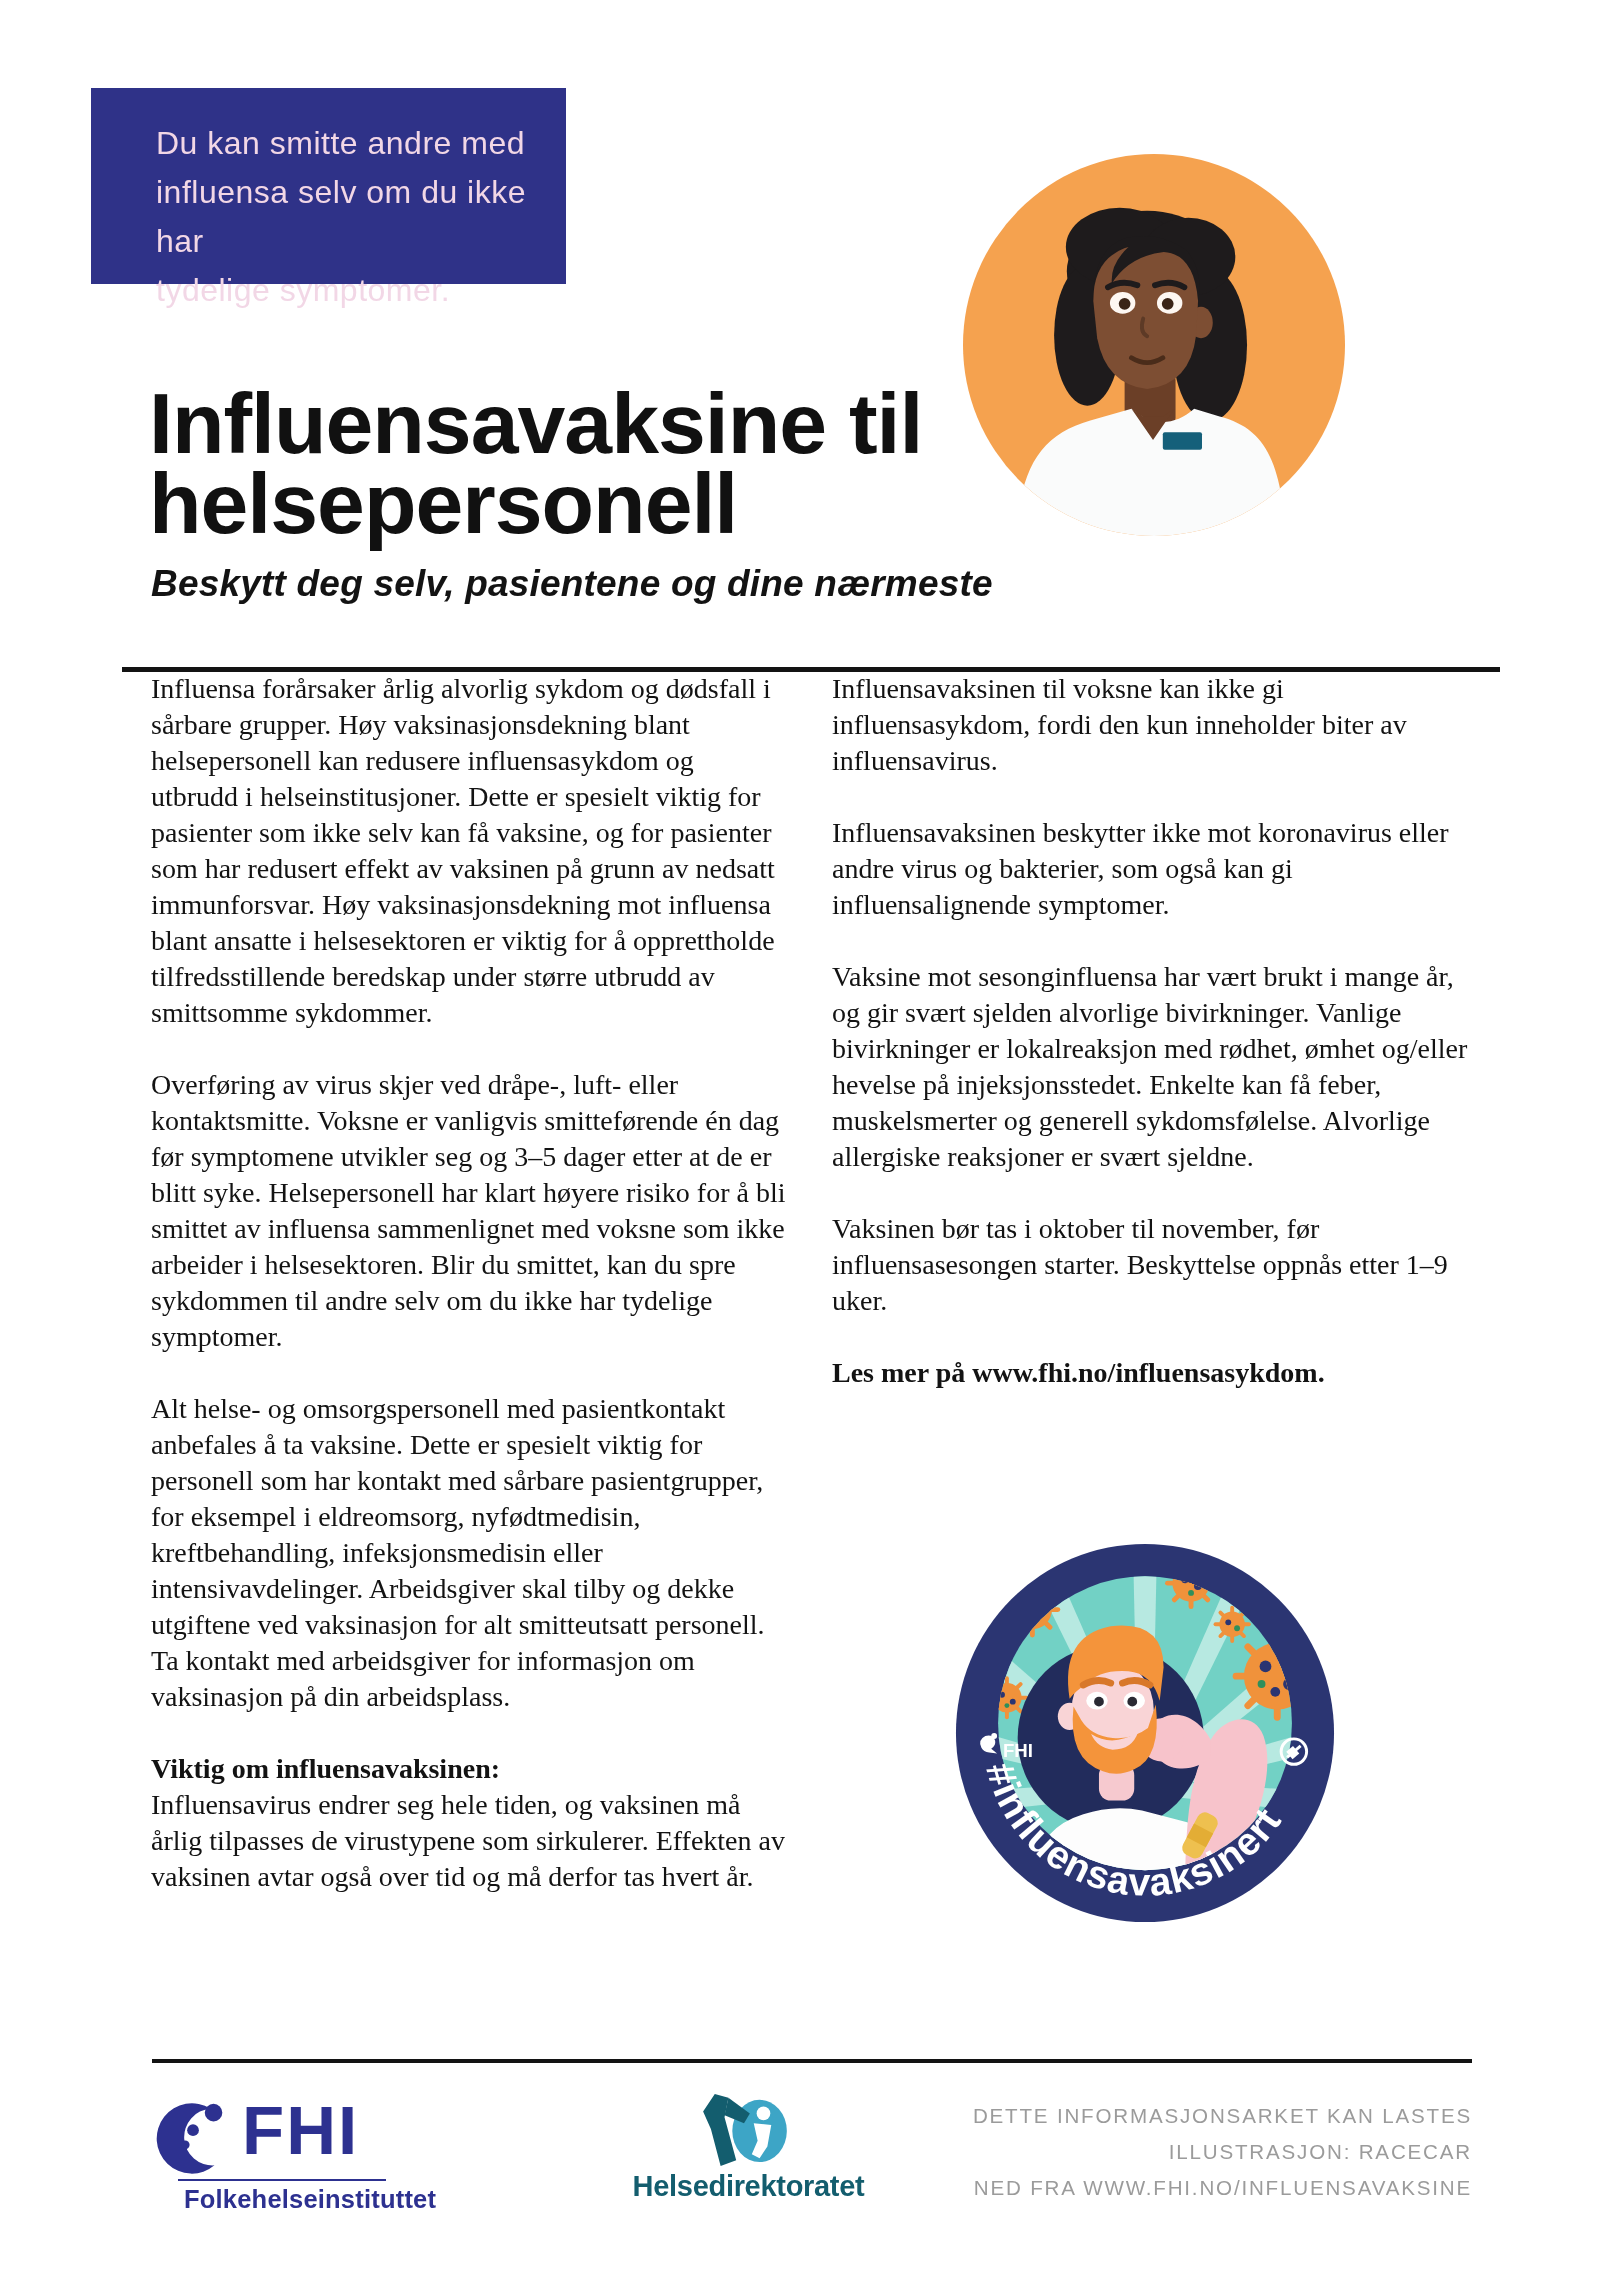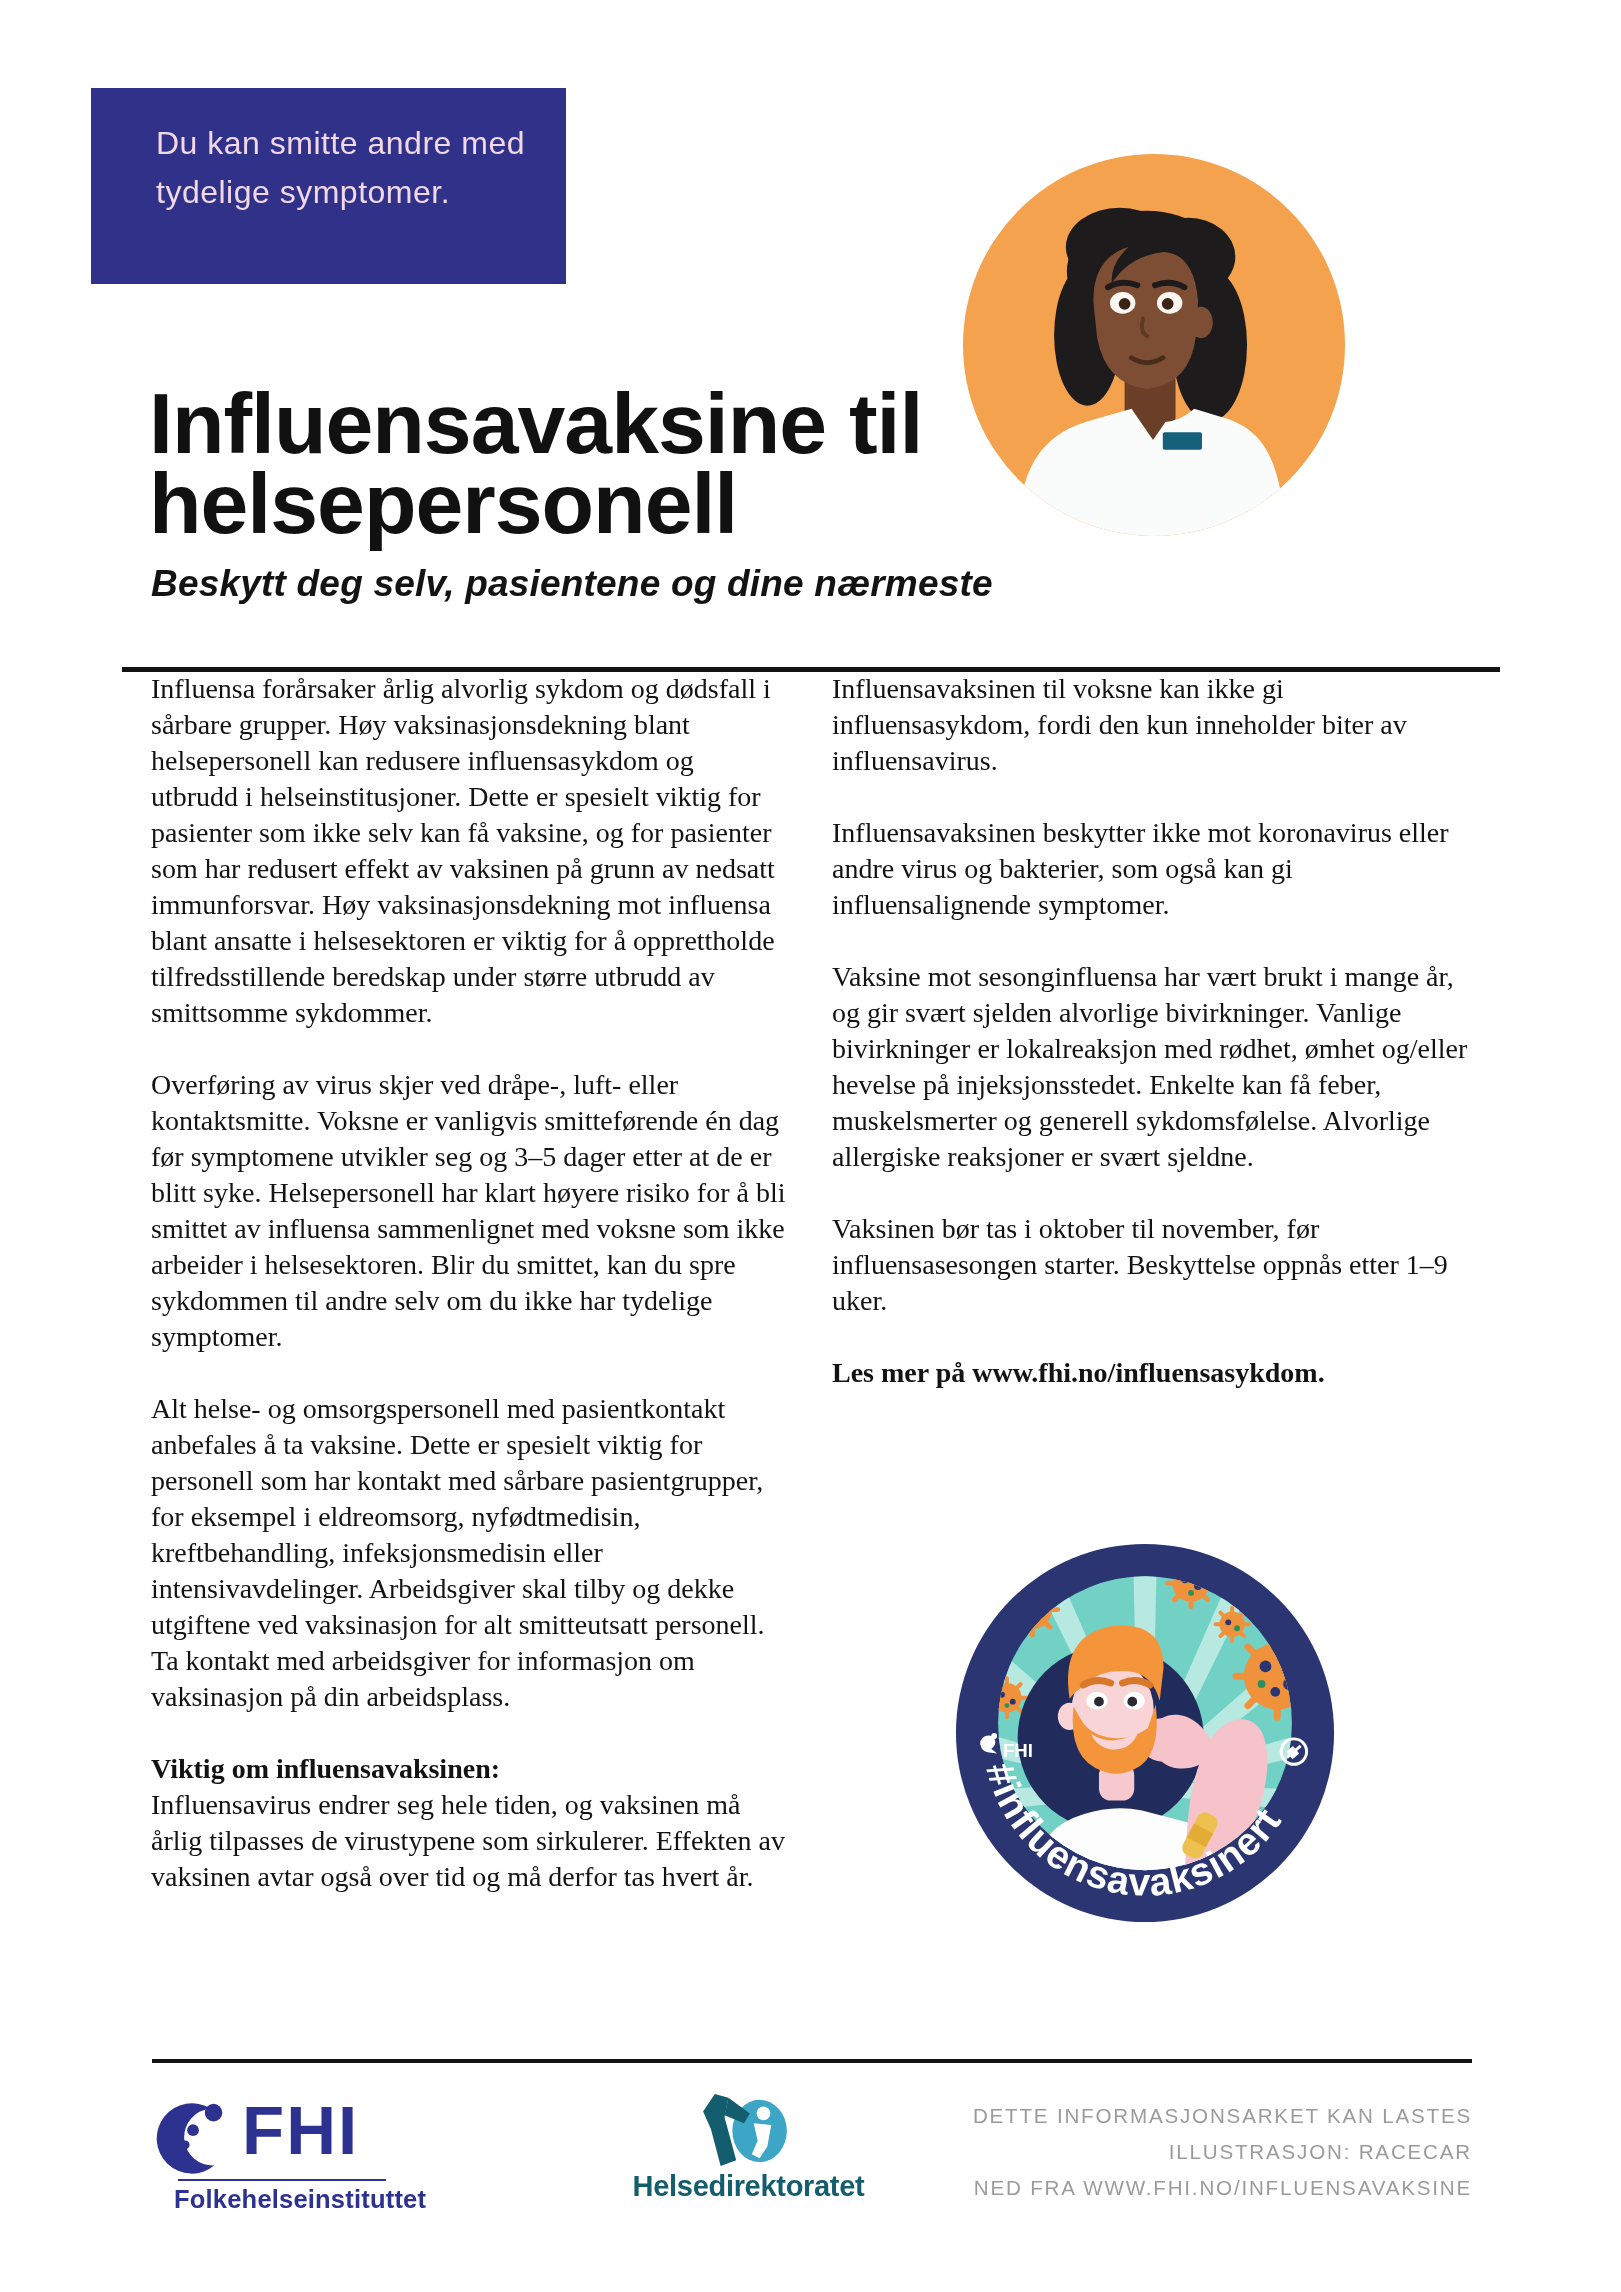--- a/index.html
+++ b/index.html
@@ -52,21 +52,21 @@
     position:absolute;left:152px;top:2059px;width:1320px;height:3.9px;background:#131313;
   }
   .fhi-logo{position:absolute;left:152px;top:2095px;width:255px;height:127px;}
   .fhi-icon{position:absolute;left:0;top:2px;width:84px;height:84px;}
   .fhi-acronym{
     position:absolute;left:90px;top:-3.9px;
     color:#2d3190;font-size:69px;font-weight:700;letter-spacing:2px;
   }
   .fhi-underline{position:absolute;left:25.5px;top:84px;width:208px;height:2px;background:#2d3190;}
   .fhi-name{
-    position:absolute;left:22px;top:90px;width:235px;
+    position:absolute;left:32px;top:90px;width:235px;
     color:#2d3190;font-size:25.5px;font-weight:700;letter-spacing:0.2px;
   }
   .hdir-logo{position:absolute;left:616px;top:2092px;width:265px;height:127px;}
   .hdir-icon{position:absolute;left:69px;top:0;width:118px;height:74px;}
   .hdir-name{
     position:absolute;left:0;top:78px;width:265px;text-align:center;
     color:#135d6e;font-size:29px;font-weight:700;letter-spacing:-0.3px;
   }
   .footer-note{
     position:absolute;left:882px;top:2098px;width:590px;
@@ -75,20 +75,21 @@
   }
   .footer-note span{display:block;}
 </style>
 </head>
 <body>
 
 <div class="page">
 
   <div class="intro-box">
     <span>Du kan smitte andre med</span>
+    <span>influensa selv om du ikke har</span>
     <span>tydelige symptomer.</span>
   </div>
 
   <div class="avatar">
     <svg width="382" height="382" viewBox="0 0 390 390">
       <defs>
         <clipPath id="avClip">
             <circle cx="195" cy="195" r="195"></circle>
           </clipPath>
       </defs>

